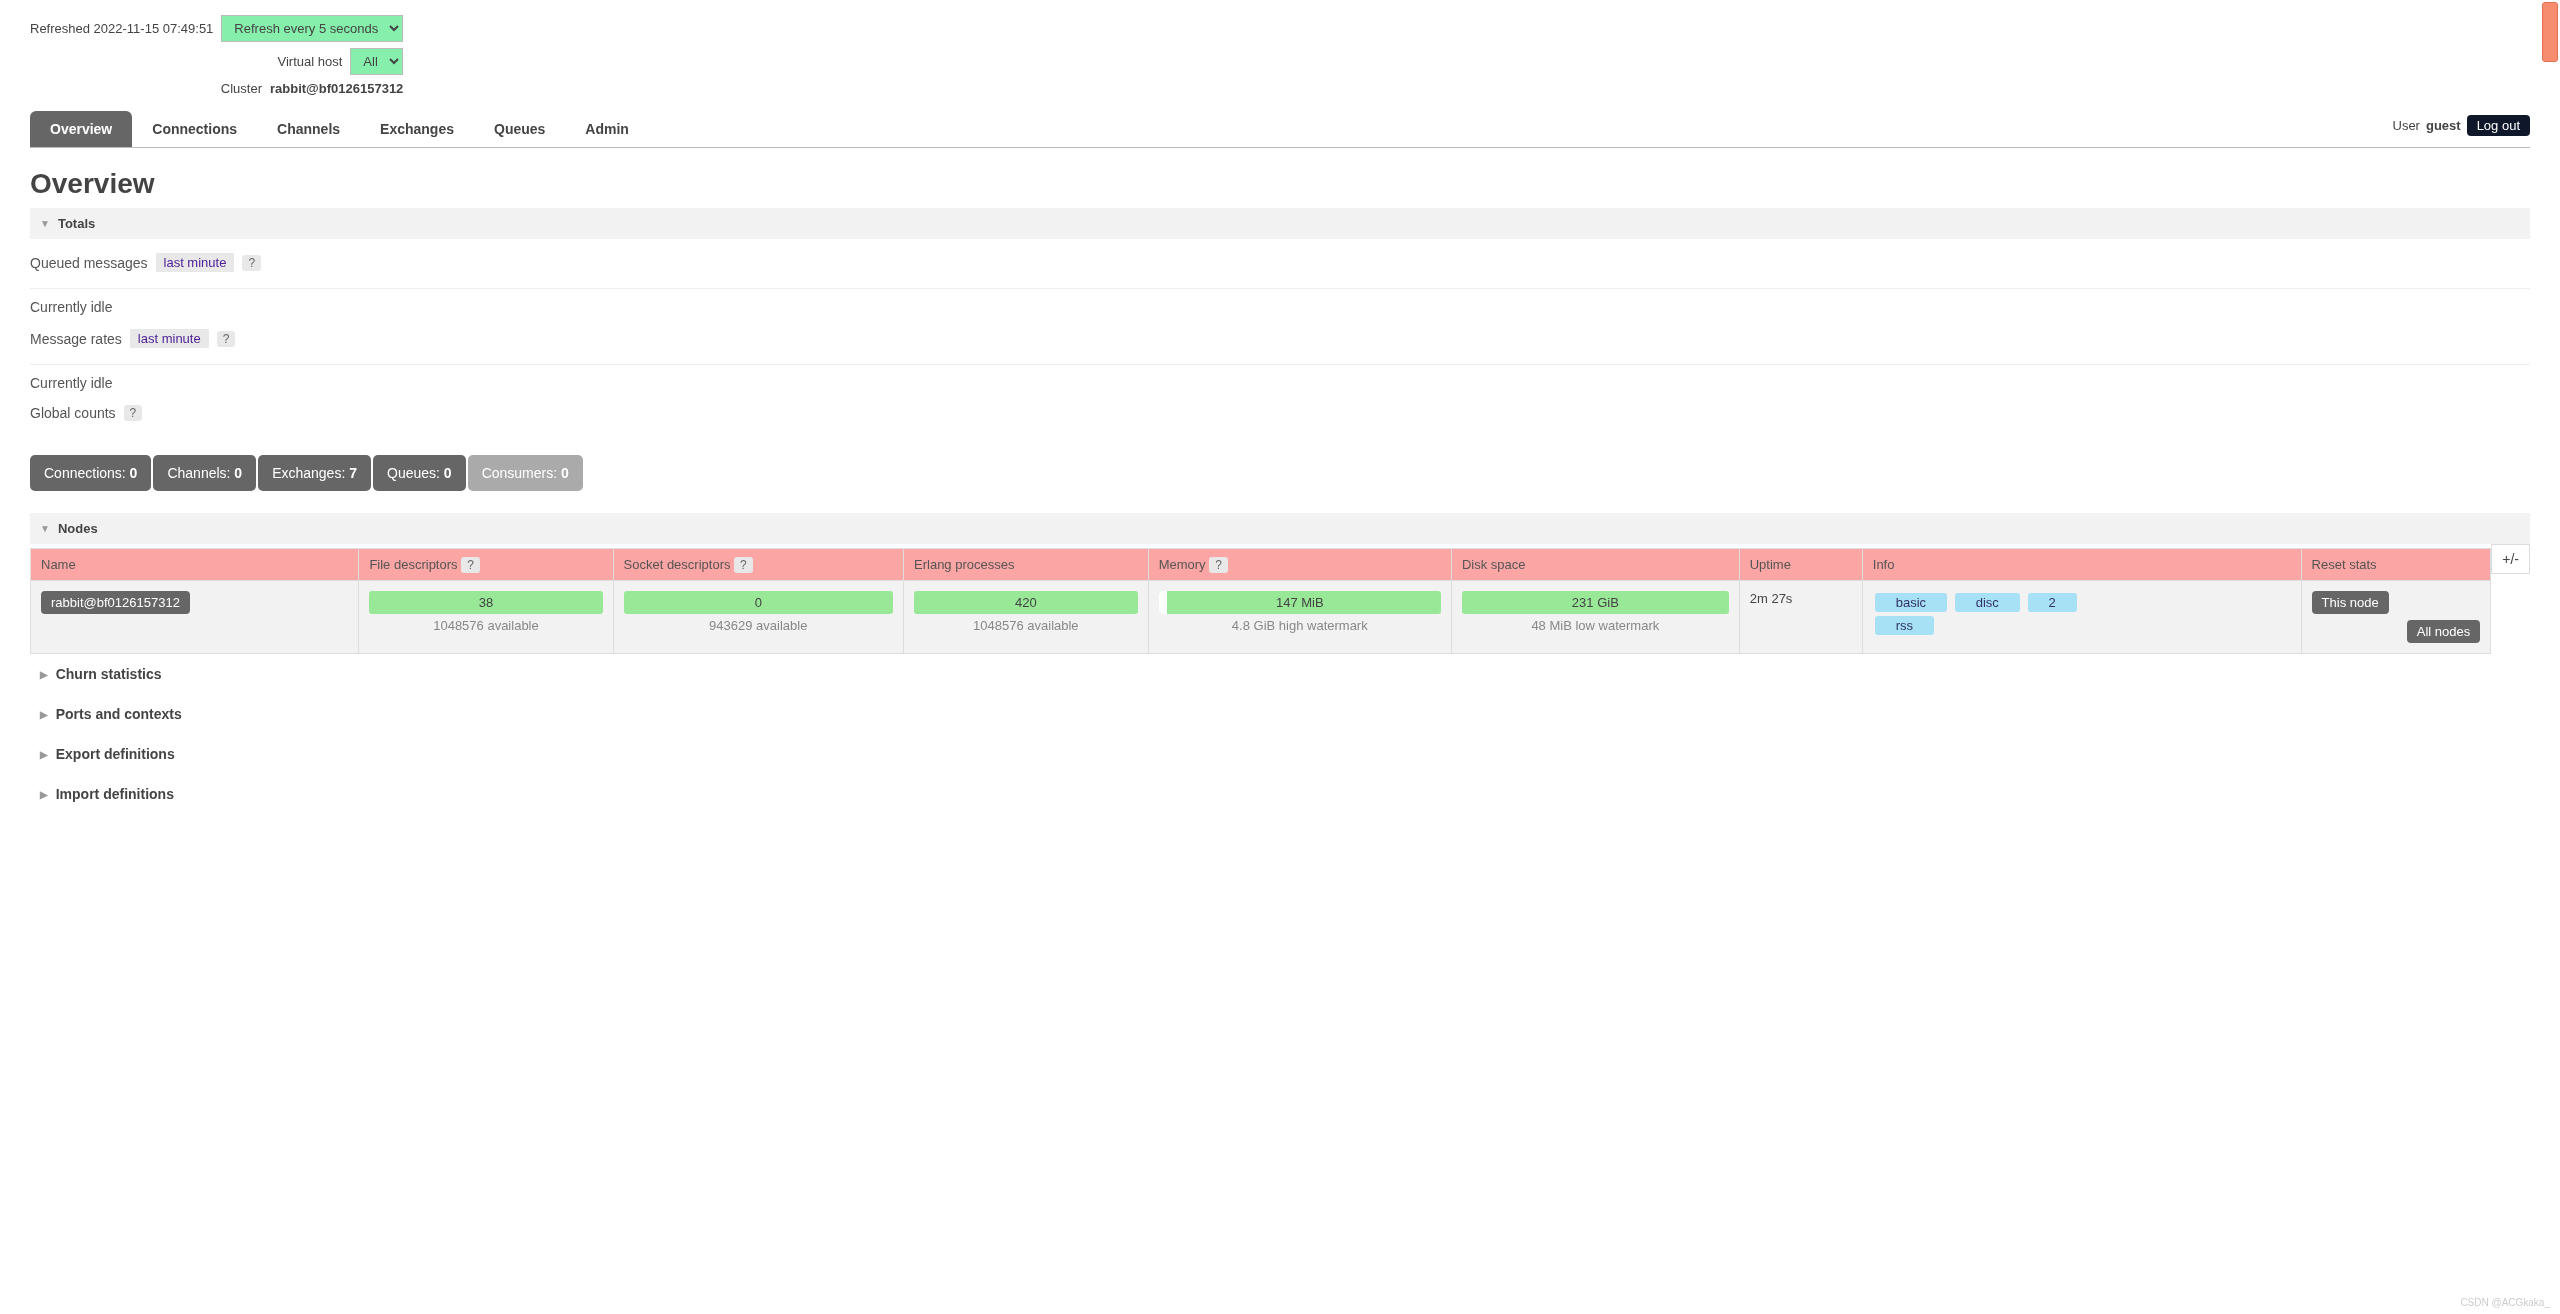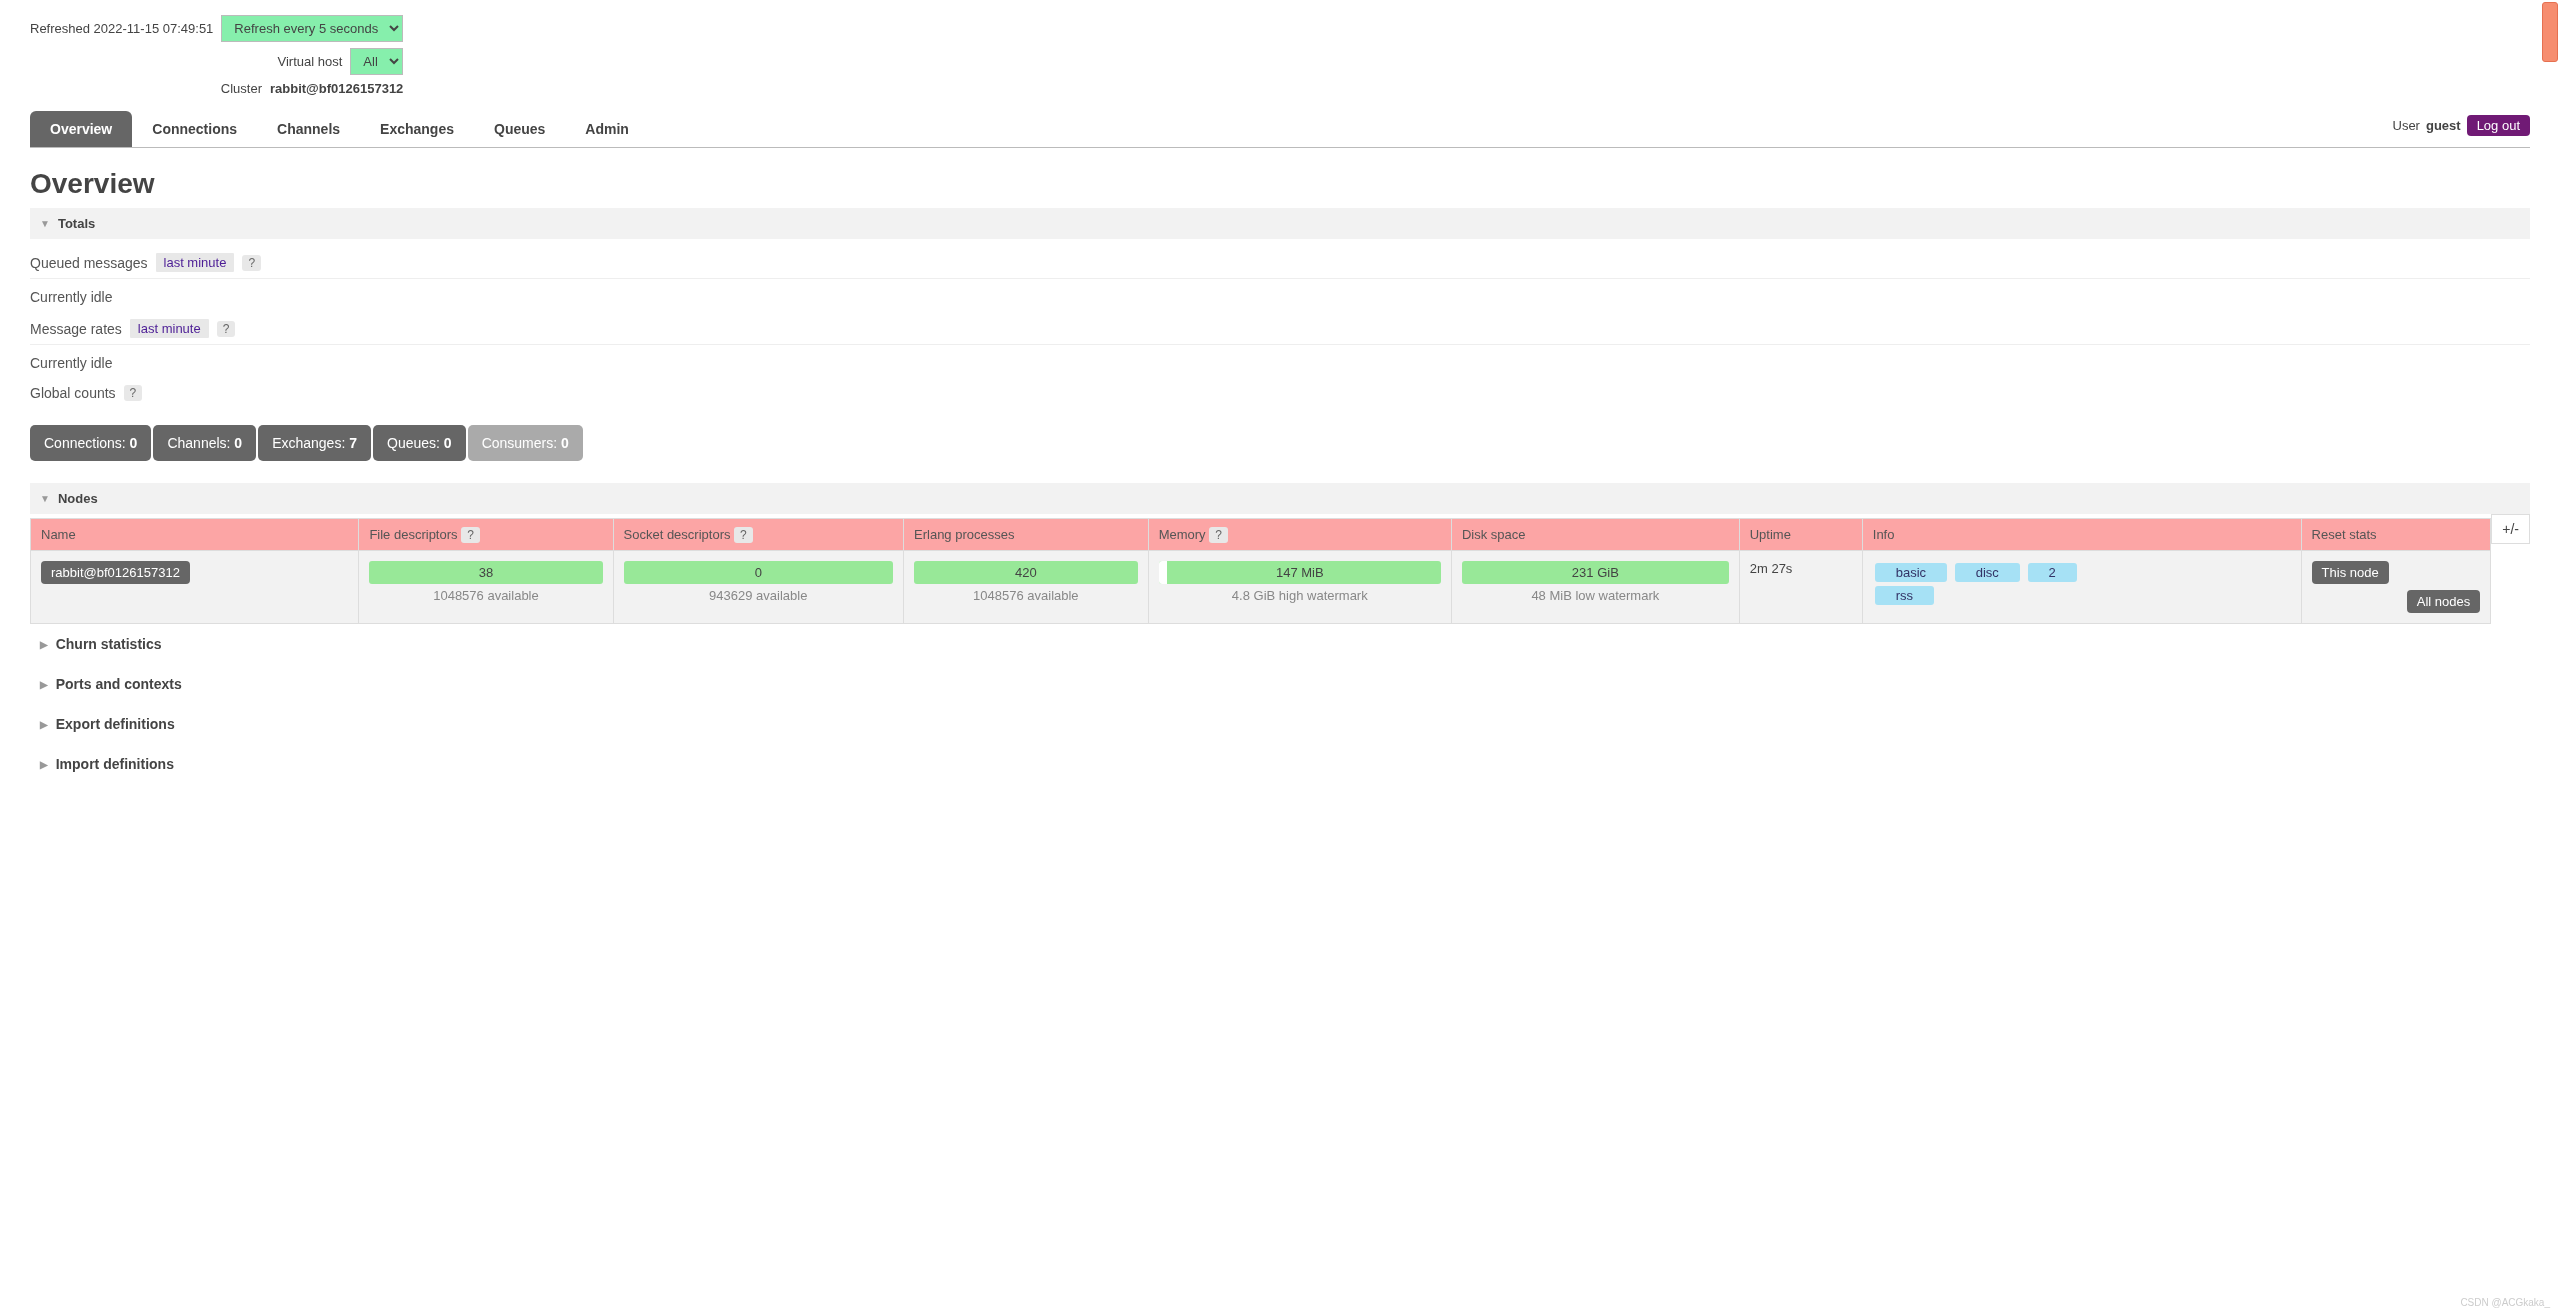--- a/index.html
+++ b/index.html
@@ -9,35 +9,35 @@
     .logo-section { display: flex; align-items: center; gap: 15px; }
     .logo { font-size: 36px; font-weight: bold; color: #888; display: flex; align-items: center; }
     .logo-rabbit { color: #f60; }
     .logo-icon { font-size: 28px; color: #f60; margin-right: 2px; }
     .logo-tm { font-size: 11px; color: #999; font-weight: normal; margin-left: 4px; align-self: flex-end; margin-bottom: 6px; }
     .version-badge { background: #eee; color: #666; padding: 4px 10px; border-radius: 3px; font-size: 13px; margin-top: 18px; }
     
     .header-right { text-align: right; display: flex; flex-direction: column; gap: 6px; align-items: flex-end; }
     .header-right-row { display: flex; align-items: center; gap: 8px; }
     select { border: 1px solid #bbb; background: #86efac; padding: 4px 8px; font-size: 13px; color: #444; }
-    .logout-btn { background: #701a75; color: #fff; border: none; padding: 3px 10px; border-radius: 4px; font-size: 13px; cursor: pointer; }
+    .logout-btn { background: #0f172a; color: #fff; border: none; padding: 3px 10px; border-radius: 4px; font-size: 13px; cursor: pointer; }
     
     .tabs { border-bottom: 1px solid #bbb; margin-top: 15px; display: flex; align-items: center; justify-content: space-between; }
     .tabs-left { display: flex; gap: 0; }
     .tab { padding: 10px 20px; color: #444; font-weight: bold; font-size: 14px; cursor: pointer; }
     .tab.active { background: #666; color: #fff; border-radius: 6px 6px 0 0; }
     .tabs-right { padding-bottom: 8px; display: flex; align-items: center; gap: 6px; }
     
     h1 { font-size: 28px; font-weight: bold; color: #444; margin: 20px 0 8px; }
     
     .section-header { background: #f2f2f2; padding: 8px 10px; display: flex; align-items: center; gap: 8px; font-weight: bold; cursor: pointer; }
     .section-header .arrow { color: #999; font-size: 10px; }
     
     .subsection { margin: 14px 0; }
-    .subsection-row { display: flex; align-items: center; gap: 8px; border-bottom: 1px solid #eee; padding-bottom: 6px; }
+    .subsection-row { display: flex; align-items: center; gap: 8px; border-bottom: 1px solid #eee; padding-bottom: 16px; }
     .subsection-label { color: #555; font-size: 14px; }
     .pill-light { background: #e8e8e8; color: #4c1d95; padding: 2px 8px; border-radius: 1px; font-size: 13px; }
     .help-icon { background: #e8e8e8; color: #666; padding: 1px 6px; border-radius: 3px; font-size: 12px; cursor: pointer; }
     .idle-text { color: #555; margin: 10px 0; font-size: 14px; }
     
     .counts-row { display: flex; gap: 2px; margin: 18px 0 22px; }
     .count-box { background: #666; color: #fff; padding: 10px 14px; border-radius: 5px; font-size: 14px; cursor: pointer; }
     .count-box.light { background: #aaa; }
     .count-box b { font-weight: bold; }
     

